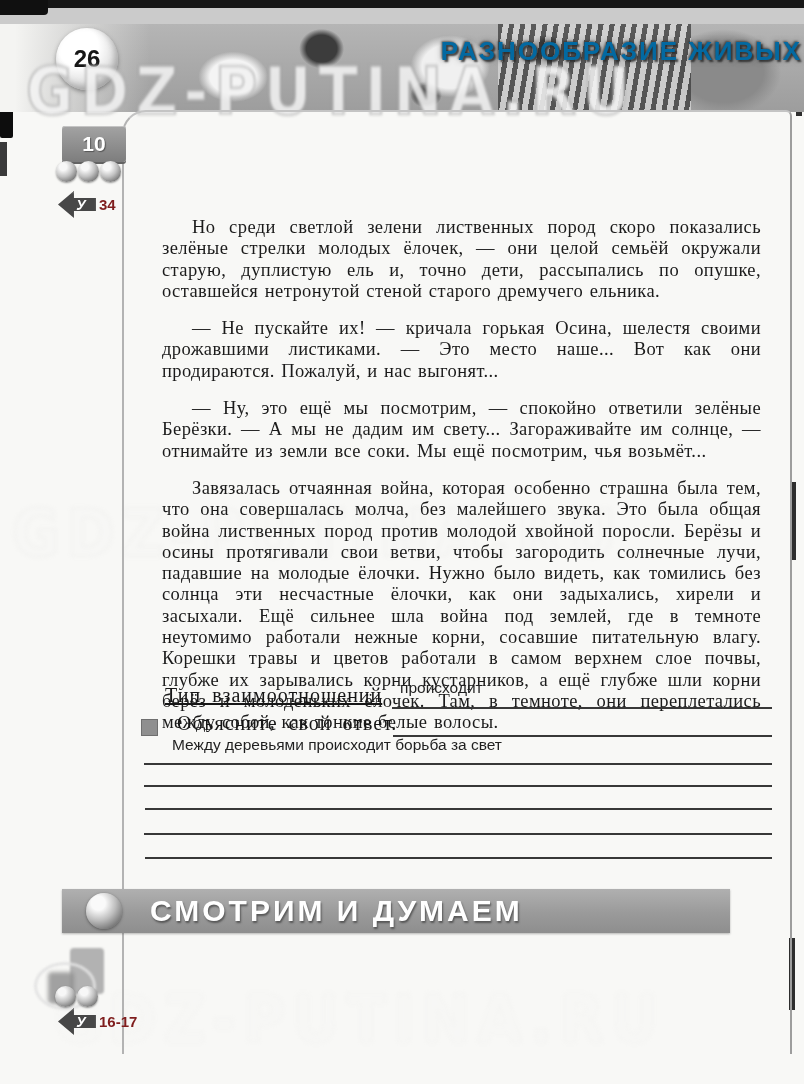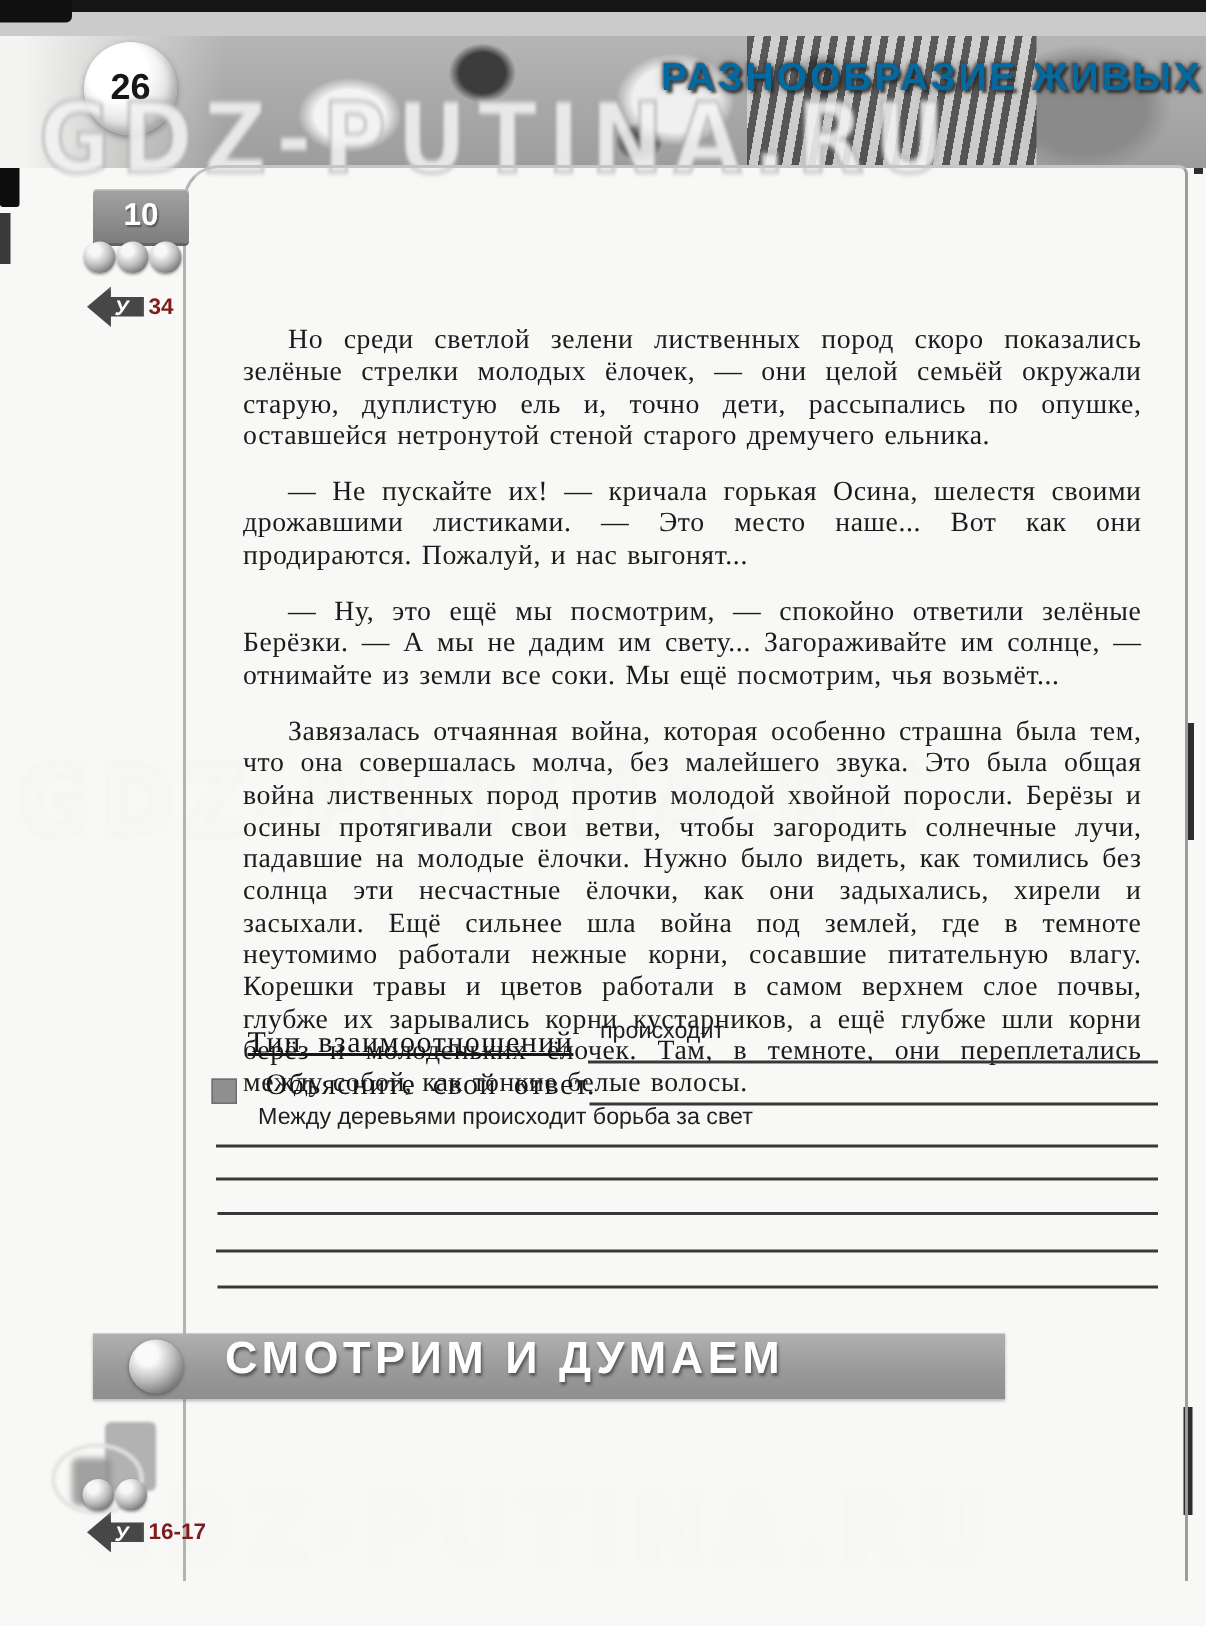--- a/index.html
+++ b/index.html
@@ -103,24 +103,24 @@
     letter-spacing:1px;word-spacing:5px;color:#161616;white-space:nowrap;
   }
   .answer-hand{
     position:absolute;font-family:"Liberation Sans",sans-serif;
     font-size:15.5px;color:#1f1f1f;white-space:nowrap;
   }
   .rule{position:absolute;height:0;border-bottom:2px solid #383838;}
   .sq-bullet{position:absolute;left:141px;top:719px;width:15px;height:15px;background:#8f8f8f;border:1px solid #6f6f6f;}
   
   .section-banner{
-    position:absolute;left:62px;top:889px;width:608px;height:44px;z-index:3;
+    position:absolute;left:62px;top:889px;width:668px;height:44px;z-index:3;
     background:linear-gradient(180deg,#b0b0b0,#9a9a9a 55%,#8e8e8e);
     box-shadow:0 1px 2px rgba(80,80,80,.4);
-    display:flex;
+    display:flex;align-items:center;
   }
   .section-ball{
     position:absolute;left:24px;top:4px;width:36px;height:36px;border-radius:50%;
     background:radial-gradient(circle at 34% 28%, #fafafa 0 20%, #bdbdbd 50%, #6e6e6e 82%, #4a4a4a 100%);
     box-shadow:0 1px 3px rgba(50,50,50,.6);
   }
   .section-title{
     margin-left:88px;color:#ffffff;font-weight:800;font-size:30px;letter-spacing:3px;
     white-space:nowrap;text-shadow:1px 2px 2px rgba(70,70,70,.8);
   }

